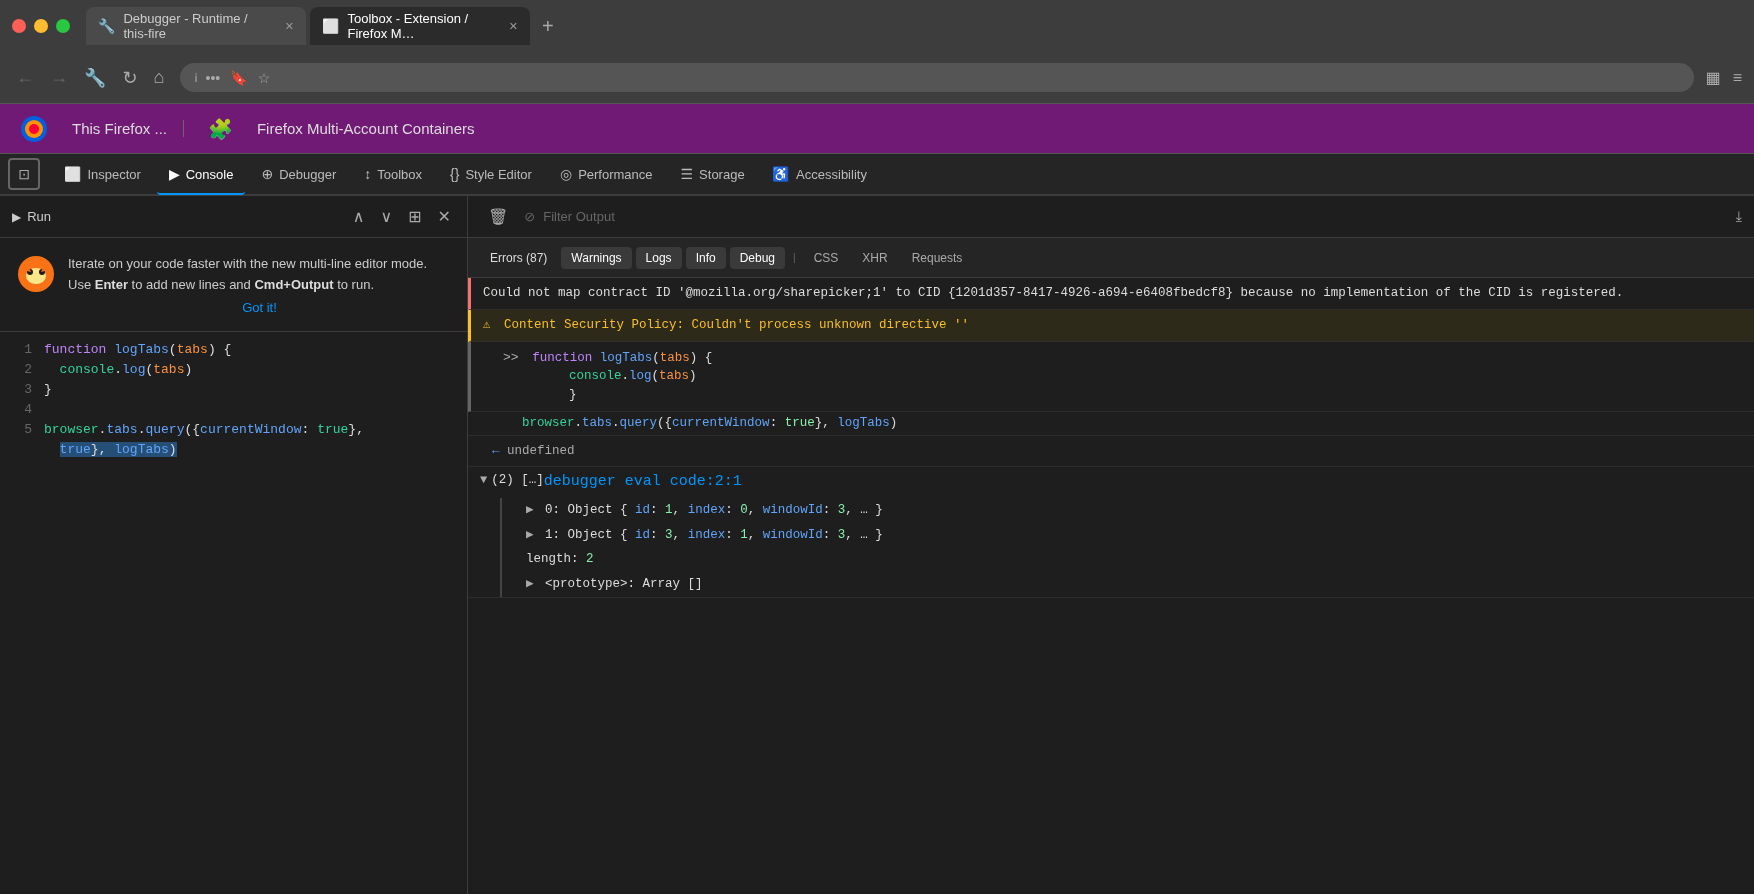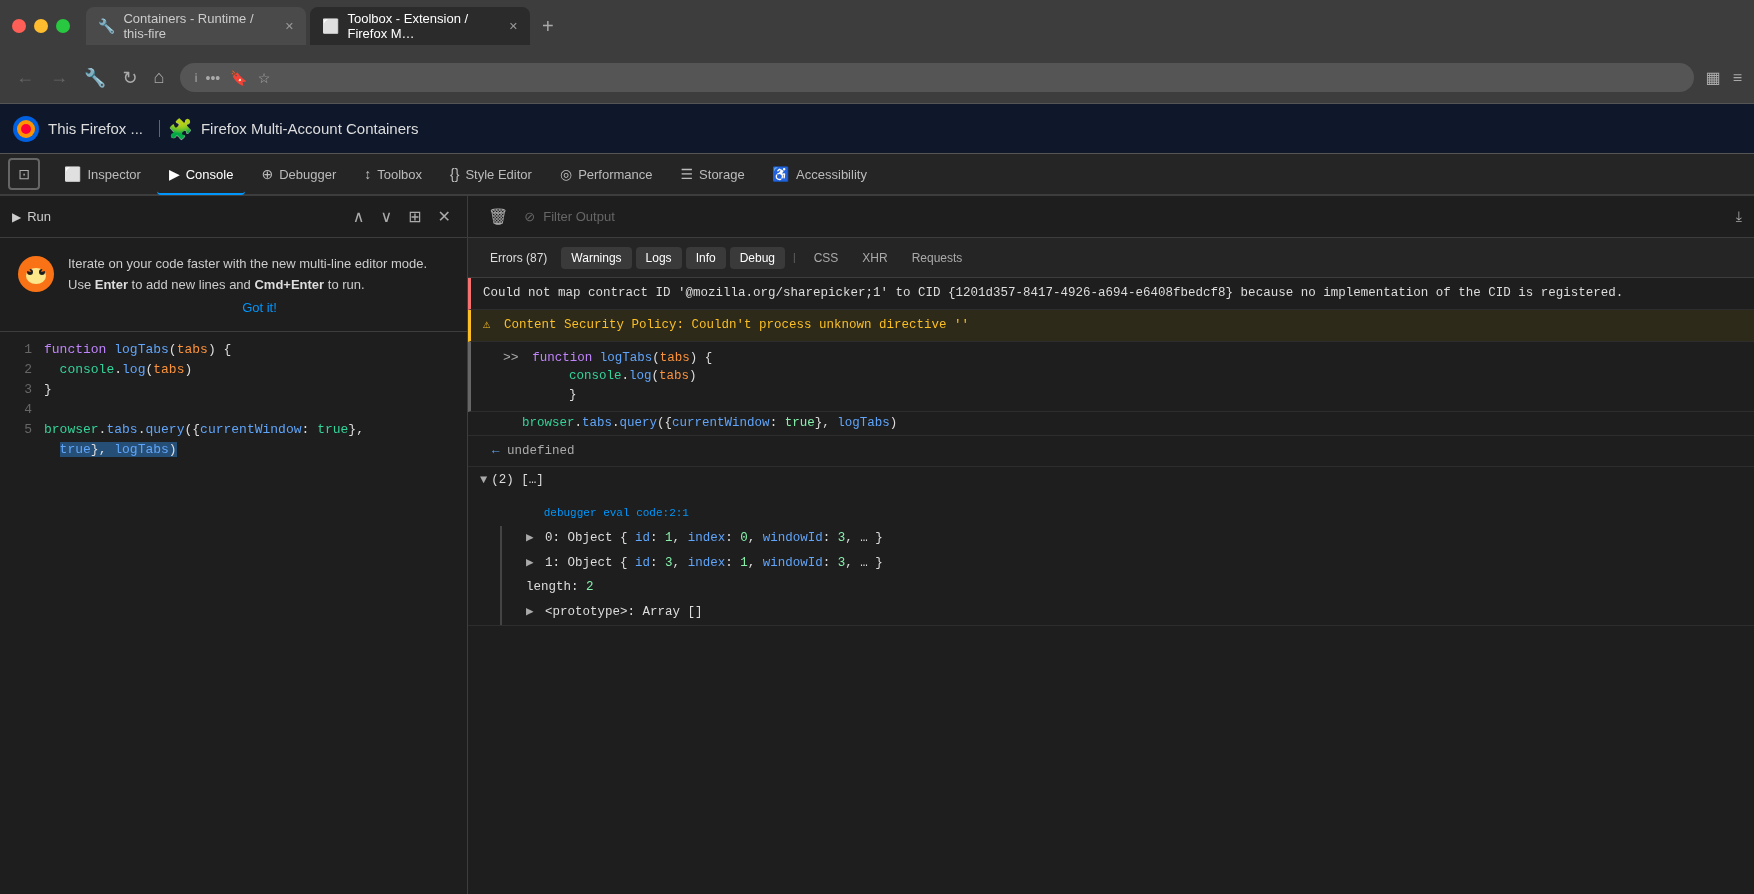--- a/index.html
+++ b/index.html
@@ -126,23 +126,23 @@
       gap: 12px;
       align-items: center;
       color: #aaa;
       font-size: 16px;
     }
 
     
     .ext-header {
       display: flex;
       align-items: center;
-      background: #0f172a;
-      padding: 8px 12px;
-      gap: 8px;
+      background: #701a75;
+      padding: 8px 20px;
+      gap: 24px;
       border-bottom: 1px solid #555;
       height: 50px;
     }
     .firefox-logo {
       width: 28px;
       height: 28px;
     }
     .this-firefox {
       color: #ddd;
       font-size: 15px;
@@ -399,22 +399,21 @@
       color: #fbbf24;
     }
     .console-msg.input { border-left: 3px solid #666; }
 
     .warn-icon { color: #fbbf24; margin-right: 6px; }
     .input-arrow { color: #aaa; margin-right: 6px; font-size: 13px; }
 
     .debugger-ref {
       float: right;
       color: #0096fb;
-      font-size: 11px;
-      margin-top: 34px;
+      font-size: 15px;
     }
 
     .tree-item {
       padding: 3px 12px 3px 24px;
       color: #ddd;
       font-size: 12.5px;
       font-family: 'Courier New', Courier, monospace;
     }
     .tree-item .expand-arrow { color: #aaa; margin-right: 4px; }
     .tree-item .prop-key { color: #60a5fa; }
@@ -435,21 +434,21 @@
 
 <div class="title-bar">
   <div class="traffic-lights">
     <div class="traffic-light tl-close"></div>
     <div class="traffic-light tl-minimize"></div>
     <div class="traffic-light tl-maximize"></div>
   </div>
   <div class="tabs-bar">
     <div class="browser-tab">
       <span class="tab-icon">🔧</span>
-      <span>Containers - Runtime / this-fire</span>
+      <span>Debugger - Runtime / this-fire</span>
       <span class="tab-close">✕</span>
     </div>
     <div class="browser-tab active">
       <span class="tab-icon">⬜</span>
       <span>Toolbox - Extension / Firefox M…</span>
       <span class="tab-close">✕</span>
     </div>
     <div class="new-tab-btn">+</div>
   </div>
 </div>
@@ -546,21 +545,21 @@
           <circle cx="20" cy="20" r="18" fill="#f97316"></circle>
           <ellipse cx="20" cy="22" rx="10" ry="8" fill="#fde68a"></ellipse>
           <circle cx="14" cy="18" r="3" fill="#1e1e1e"></circle>
           <circle cx="26" cy="18" r="3" fill="#1e1e1e"></circle>
           <polygon points="10,8 15,18 7,16" fill="#f97316"></polygon>
           <polygon points="30,8 25,18 33,16" fill="#f97316"></polygon>
         </svg>
       </div>
       <div>
         <div class="fox-text">
-          <span>Iterate on your code faster with the new multi-line editor mode. Use </span><span class="bold">Enter</span><span> to add new lines and </span><span class="bold">Cmd+Enter</span><span> to run.</span>
+          <span>Iterate on your code faster with the new multi-line editor mode. Use </span><span class="bold">Enter</span><span> to add new lines and </span><span class="bold">Cmd+Output</span><span> to run.</span>
         </div>
         <span class="got-it-btn">Got it!</span>
       </div>
     </div>
 
     <div class="code-editor">
       <div class="code-line">
         <span class="line-num">1</span>
         <span class="code-content"><span class="kw">function</span> <span class="fn">logTabs</span>(<span class="param">tabs</span>) {</span>
       </div>

